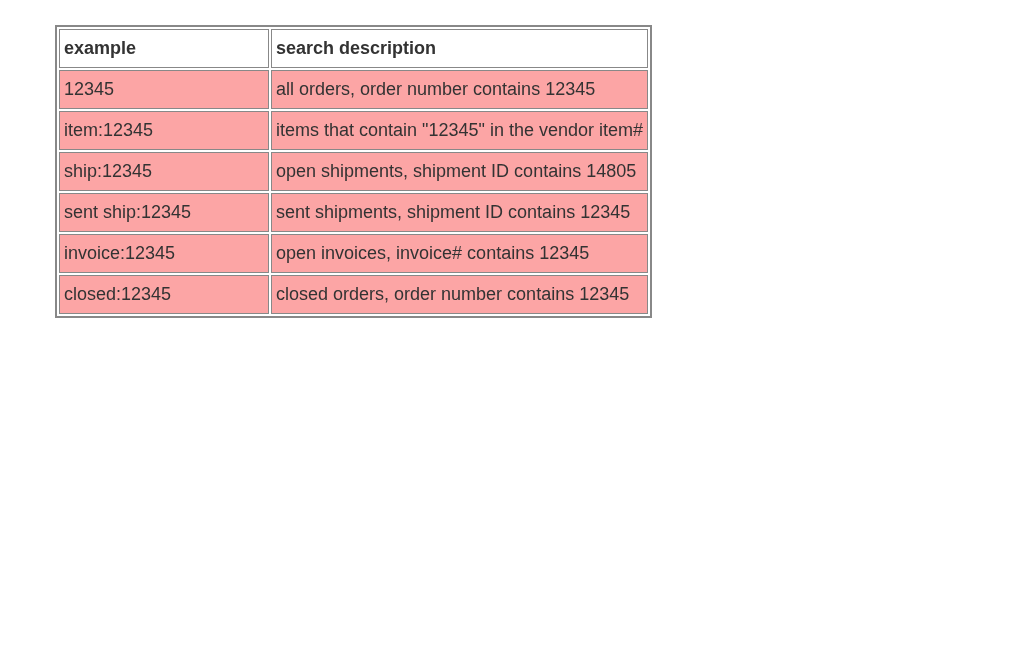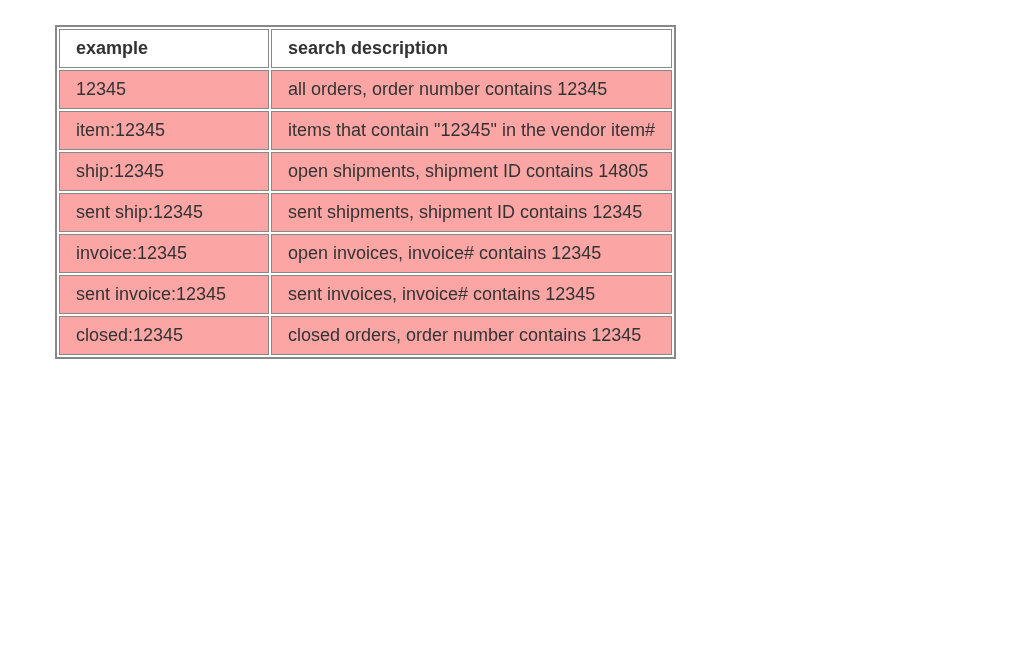--- a/index.html
+++ b/index.html
@@ -14,21 +14,21 @@
       background: #ffffff;
     }
     table {
       border-collapse: separate;
       border-spacing: 2px;
       border: 2px solid #888888;
       width: auto;
     }
     th, td {
       border: 1px solid #888888;
-      padding: 8px 16px;
+      padding: 8px 4px;
       text-align: left;
       vertical-align: middle;
       white-space: nowrap;
       margin-left: 28px;
     }
     th {
       font-weight: bold;
       background: #ffffff;
     }
     td {
@@ -63,21 +63,17 @@
     </tr>
     <tr>
       <td class="col-example">sent ship:12345</td>
       <td>sent shipments, shipment ID contains 12345</td>
     </tr>
     <tr>
       <td class="col-example">invoice:12345</td>
       <td>open invoices, invoice# contains 12345</td>
     </tr>
     <tr>
-      <td class="col-example">sent invoice:12345</td>
-      <td>sent invoices, invoice# contains 12345</td>
-    </tr>
-    <tr>
       <td class="col-example">closed:12345</td>
       <td>closed orders, order number contains 12345</td>
     </tr>
   </tbody>
 </table>
 
 </body></html>

